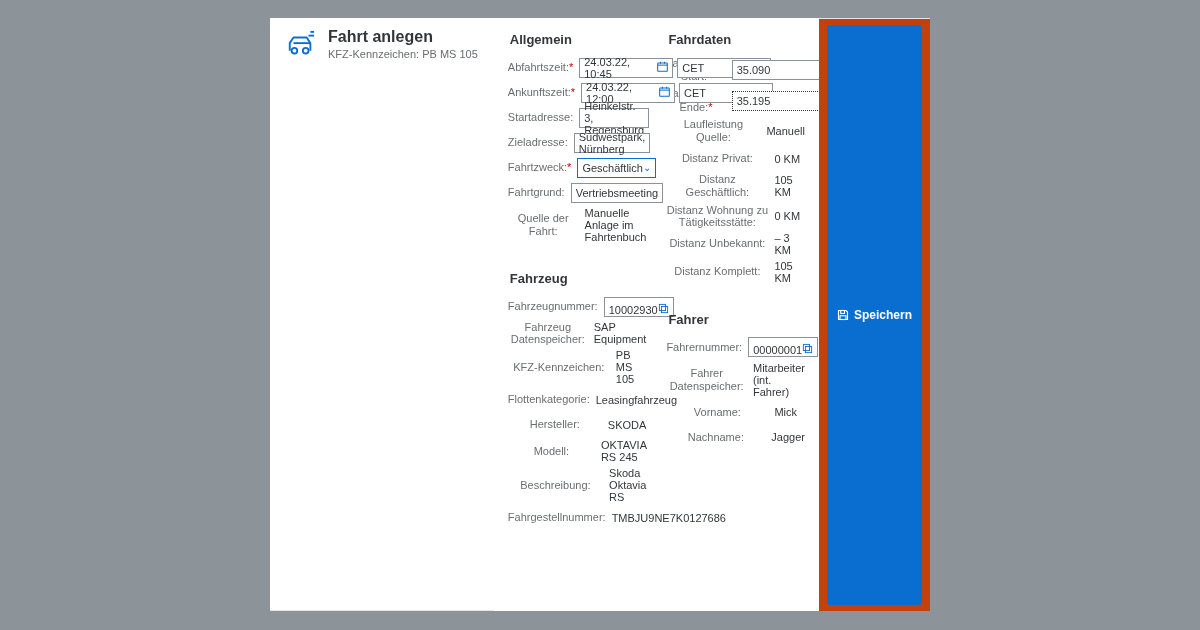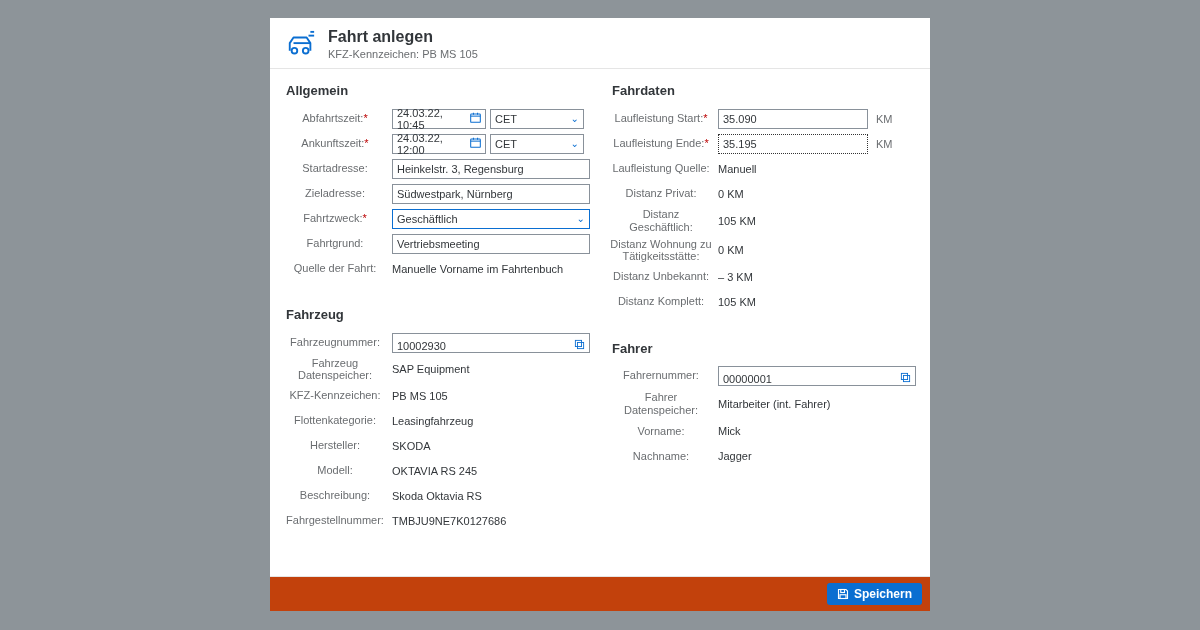--- a/index.html
+++ b/index.html
@@ -14,21 +14,21 @@
     position: relative;
   }
   .panel {
     position: absolute;
     top: 18px;
     left: 270px;
     width: 660px;
     height: 593px;
     background: #fff;
     display: flex;
-    flex-direction: column;
+    flex-direction: row;
   }
   .header {
     display: flex;
     align-items: flex-start;
     padding: 10px 16px 8px 16px;
     border-bottom: 1px solid #e5e5e5;
   }
   .header-icon {
     width: 30px;
     height: 30px;
@@ -245,21 +245,21 @@
         <div class="label">Fahrtgrund:</div>
         <div class="ctrl">
             <div class="input">
               <span>Vertriebsmeeting</span>
             </div>
           </div>
       </div>
 
       <div class="row">
         <div class="label">Quelle der Fahrt:</div>
-        <div class="value">Manuelle Vorname im Fahrtenbuch</div>
+        <div class="value">Manuelle Anlage im Fahrtenbuch</div>
       </div>
 
       <div class="section-gap"></div>
       <div class="section-title">Fahrzeug</div>
 
       <div class="row">
         <div class="label">Fahrzeugnummer:</div>
         <div class="ctrl">
           <div class="valuehelp">
             <span>10002930</span>

